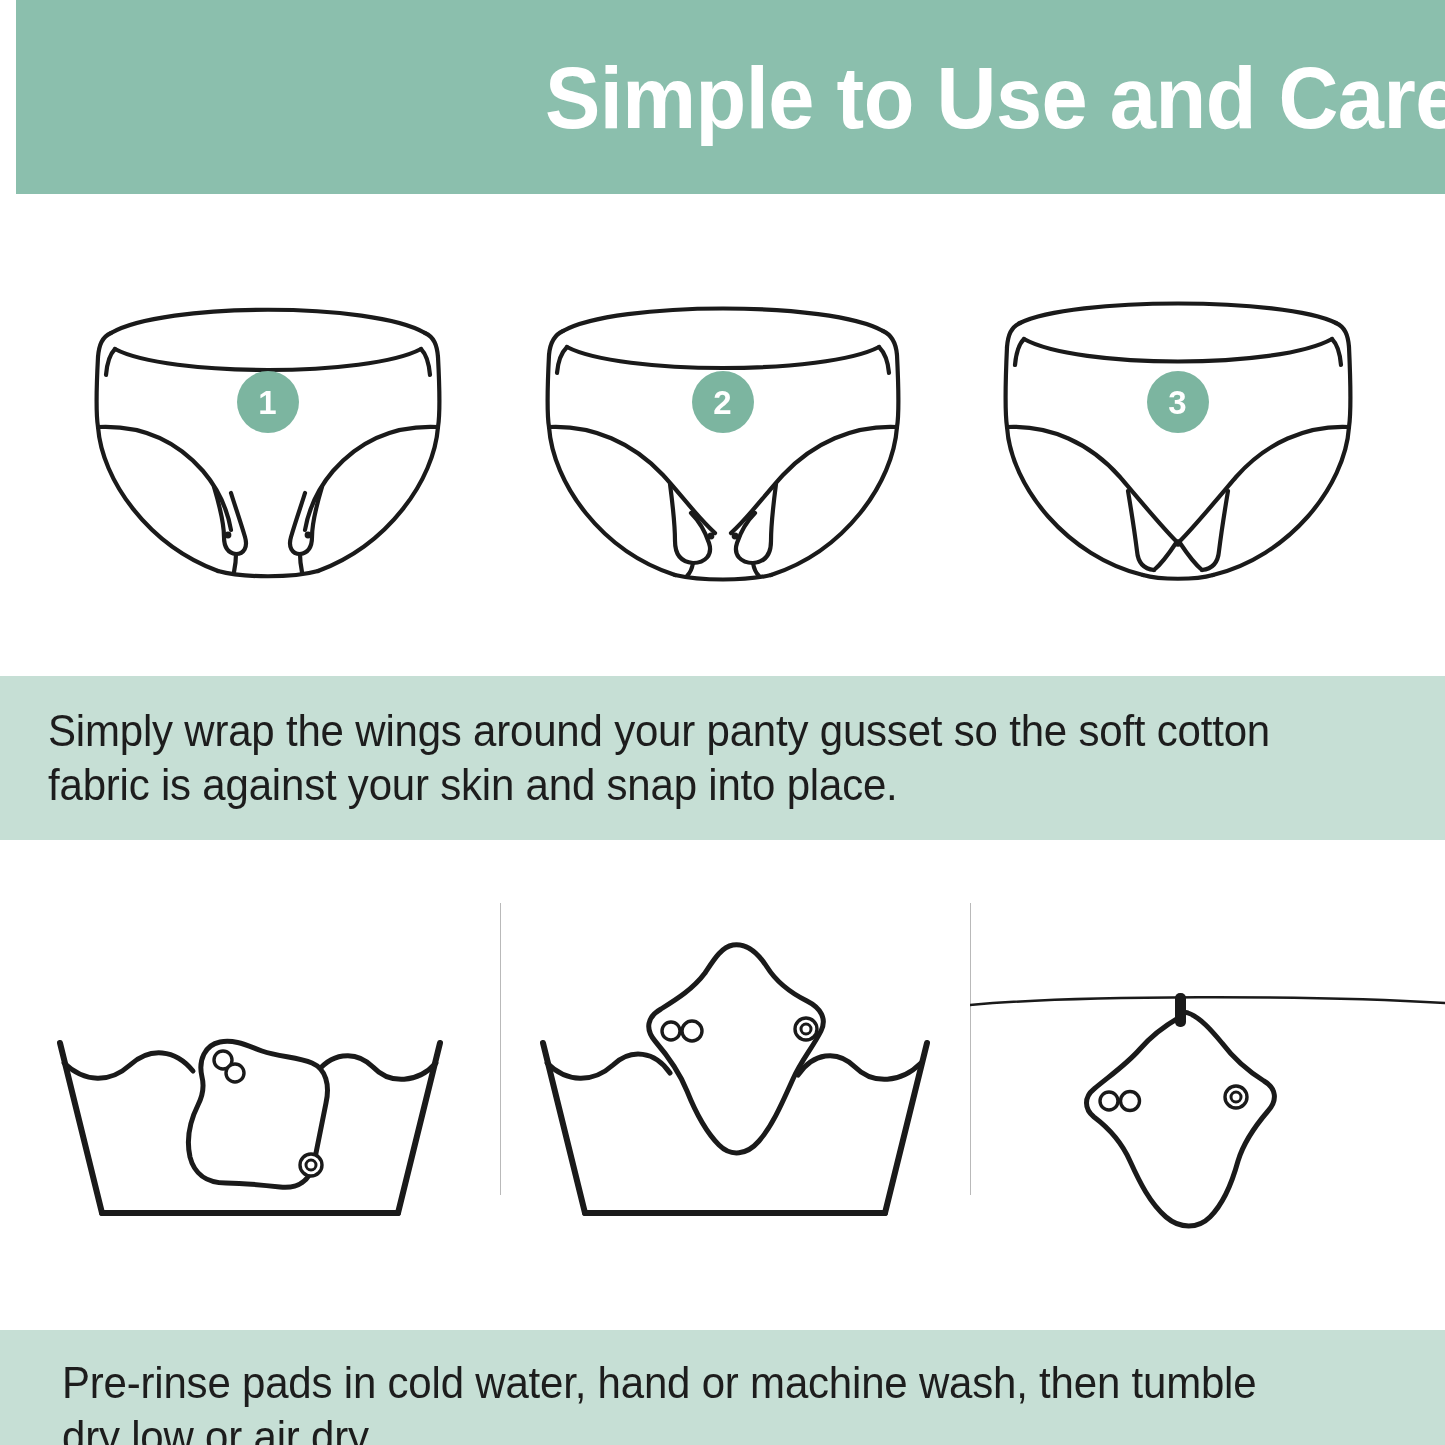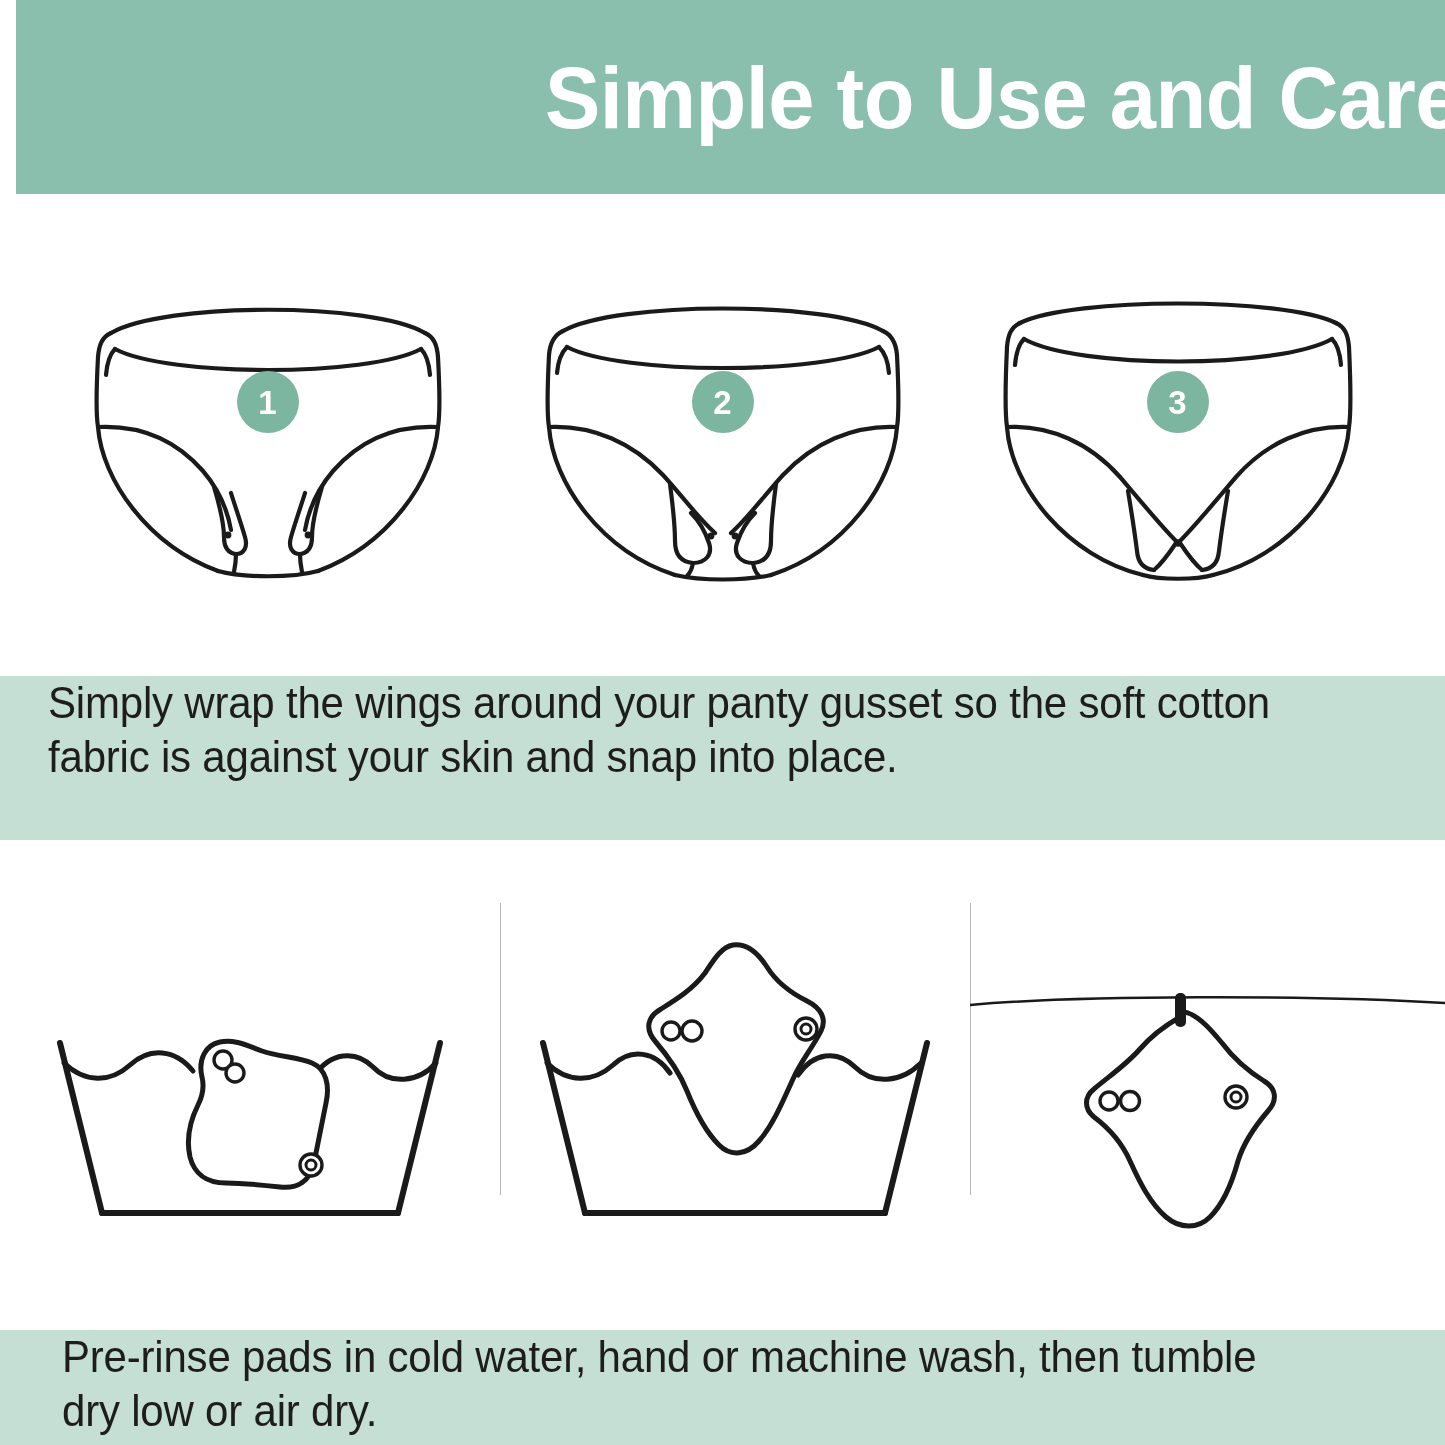--- a/index.html
+++ b/index.html
@@ -78,20 +78,21 @@
     line-height: 1;
   }
 
   
   .mint-band {
     width: 1445px;
     background: #C6DFD5;
     box-sizing: border-box;
     display: flex;
     flex-direction: column;
+    justify-content: center;
   }
   .mint-band.band-one {
     height: 164px;
     padding: 0 48px 0 48px;
   }
   .mint-band.band-two {
     height: 160px;
     padding: 0 48px 0 62px;
   }
   .mint-text {

